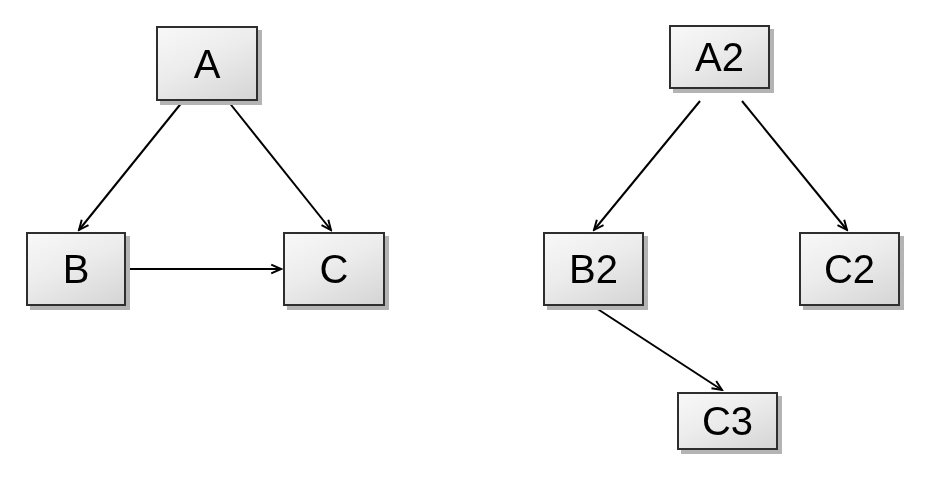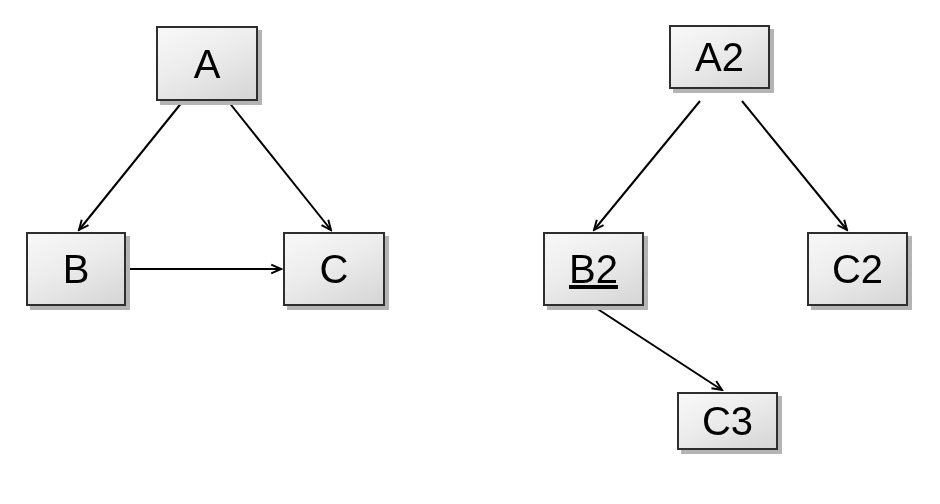--- a/index.html
+++ b/index.html
@@ -67,23 +67,23 @@
       </div>
       <div class="node" style="left: 26px; top: 232px; width: 100px; height: 74px;">
         <span class="node-label">B</span>
       </div>
       <div class="node" style="left: 283px; top: 232px; width: 102px; height: 74px;">
         <span class="node-label">C</span>
       </div>
       <div class="node" style="left: 669px; top: 25px; width: 101px; height: 64px;">
         <span class="node-label">A2</span>
       </div>
-      <div class="node" style="left: 543px; top: 232px; width: 101px; height: 74px; text-decoration: underline;">
+      <div class="node" style="left: 543px; top: 232px; width: 101px; height: 74px;">
         <span class="node-label">B2</span>
       </div>
-      <div class="node" style="left: 799px; top: 232px; width: 101px; height: 74px; margin-left: 8px;">
+      <div class="node" style="left: 799px; top: 232px; width: 101px; height: 74px;">
         <span class="node-label">C2</span>
       </div>
       <div class="node" style="left: 677px; top: 392px; width: 101px; height: 58px;">
         <span class="node-label">C3</span>
       </div>
     </div>
 </div>
 
 </body></html>

